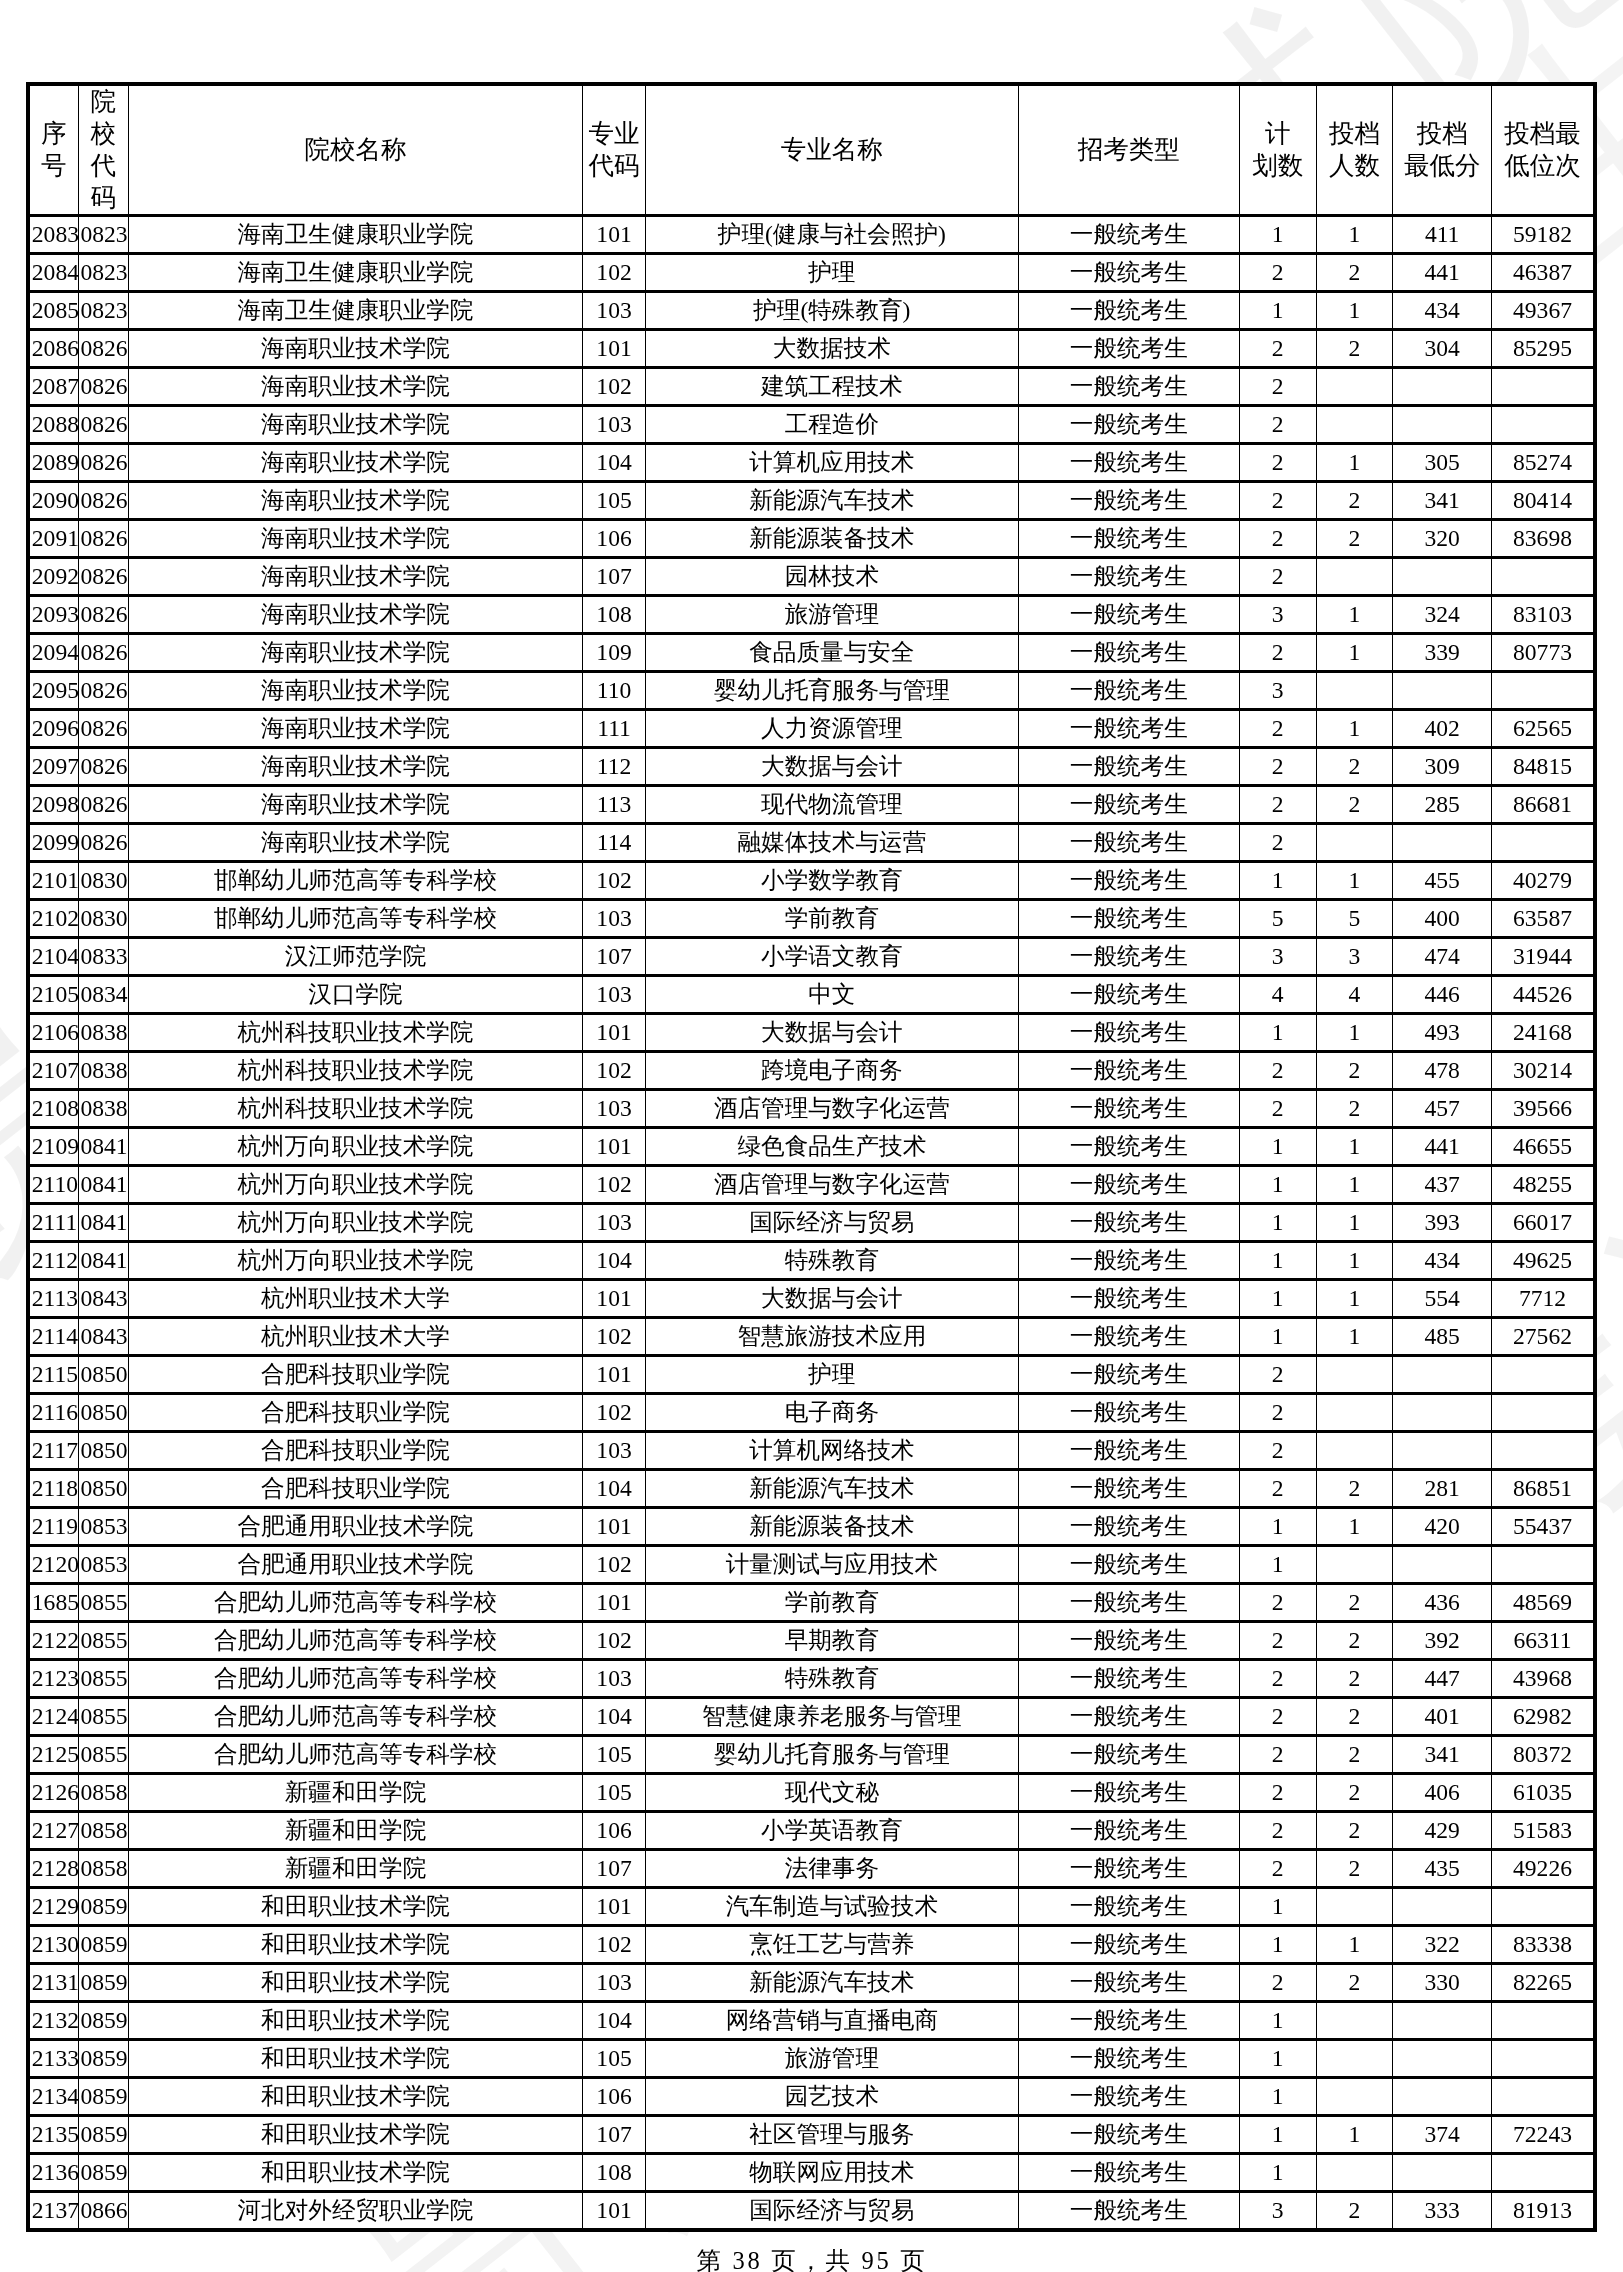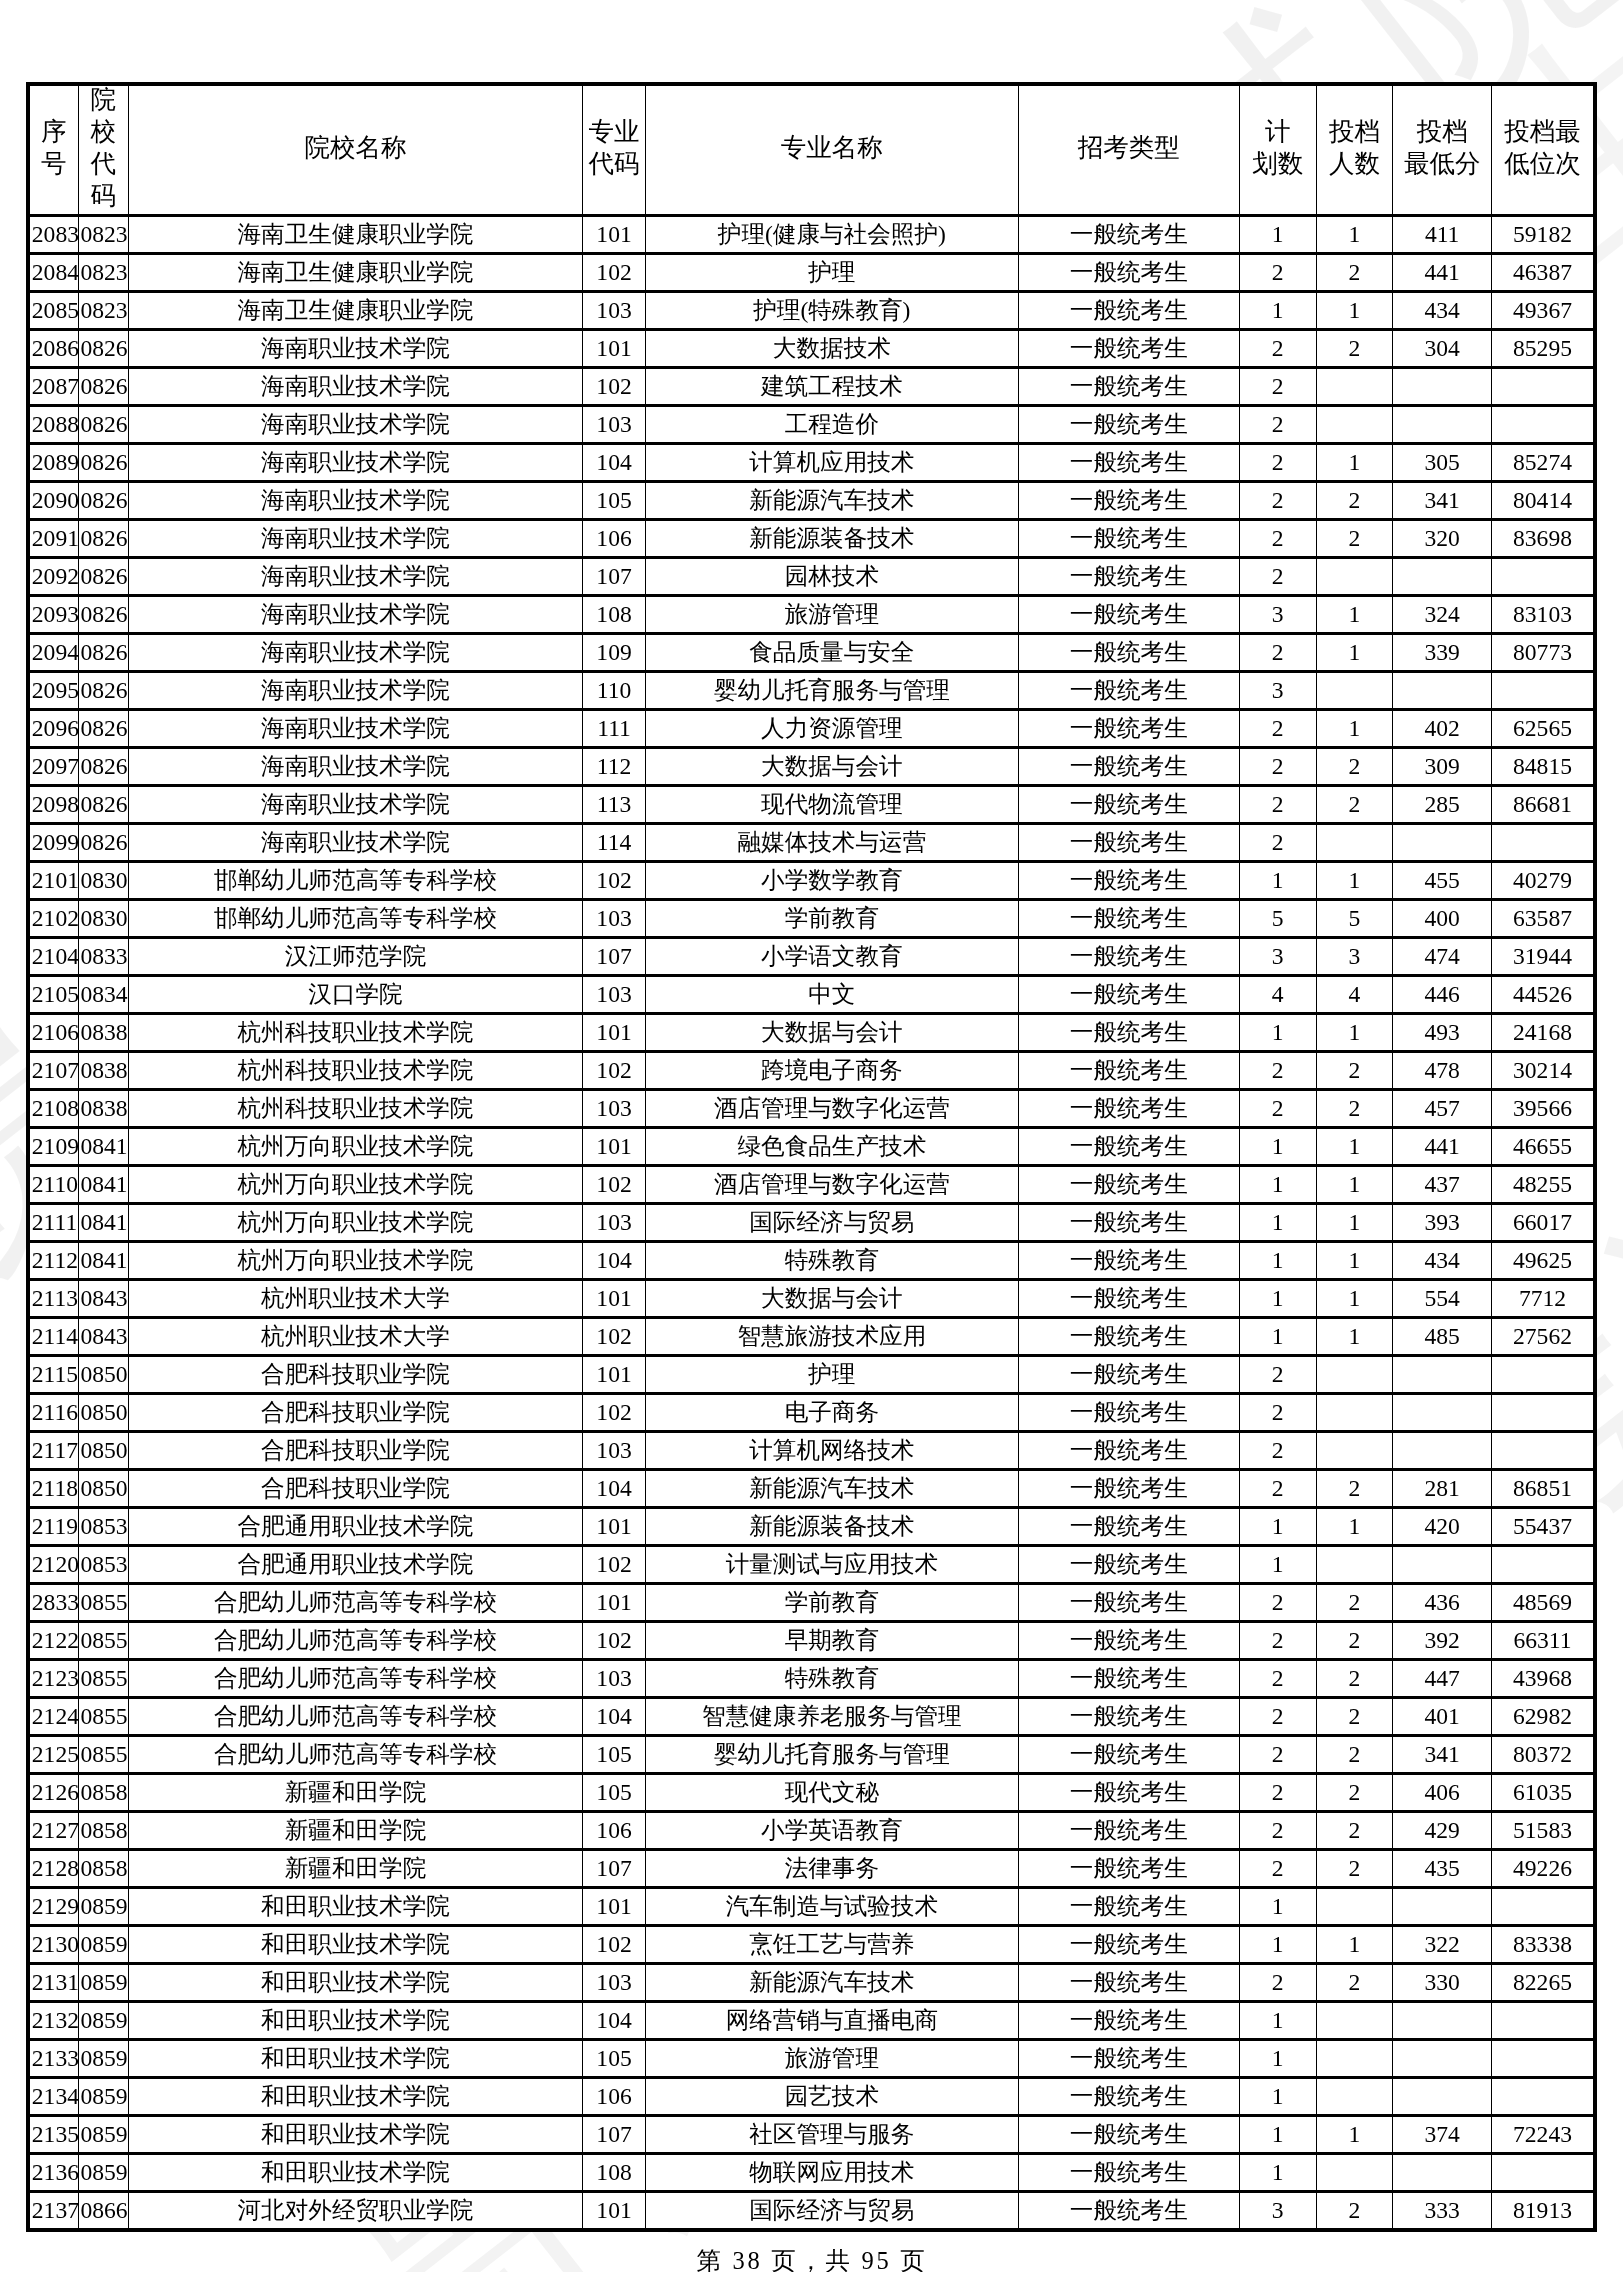--- a/index.html
+++ b/index.html
@@ -31,21 +31,20 @@
     padding:0 1.8px;
   }
   .score-table { border:4.1px solid #000; }
   .score-table thead th {
     height:85px;
     font-size:25.5px;
     font-weight:normal;
     white-space:pre-line;
     line-height:1.25;
     padding:0 3.6px;
-    font-family:Liberation Mono, monospace;
   }
   .score-table tbody td {
     height:35px;
     font-size:23.6px;
     line-height:1.05;
     white-space:nowrap;
   }
   .footer {
     position:absolute;
     left:0; top:2244px;
@@ -539,21 +538,21 @@
           <td>合肥通用职业技术学院</td>
           <td>102</td>
           <td>计量测试与应用技术</td>
           <td>一般统考生</td>
           <td>1</td>
           <td></td>
           <td></td>
           <td></td>
         </tr>
         <tr>
-          <td>2833</td>
+          <td>1685</td>
           <td>0855</td>
           <td>合肥幼儿师范高等专科学校</td>
           <td>101</td>
           <td>学前教育</td>
           <td>一般统考生</td>
           <td>2</td>
           <td>2</td>
           <td>436</td>
           <td>48569</td>
         </tr>

